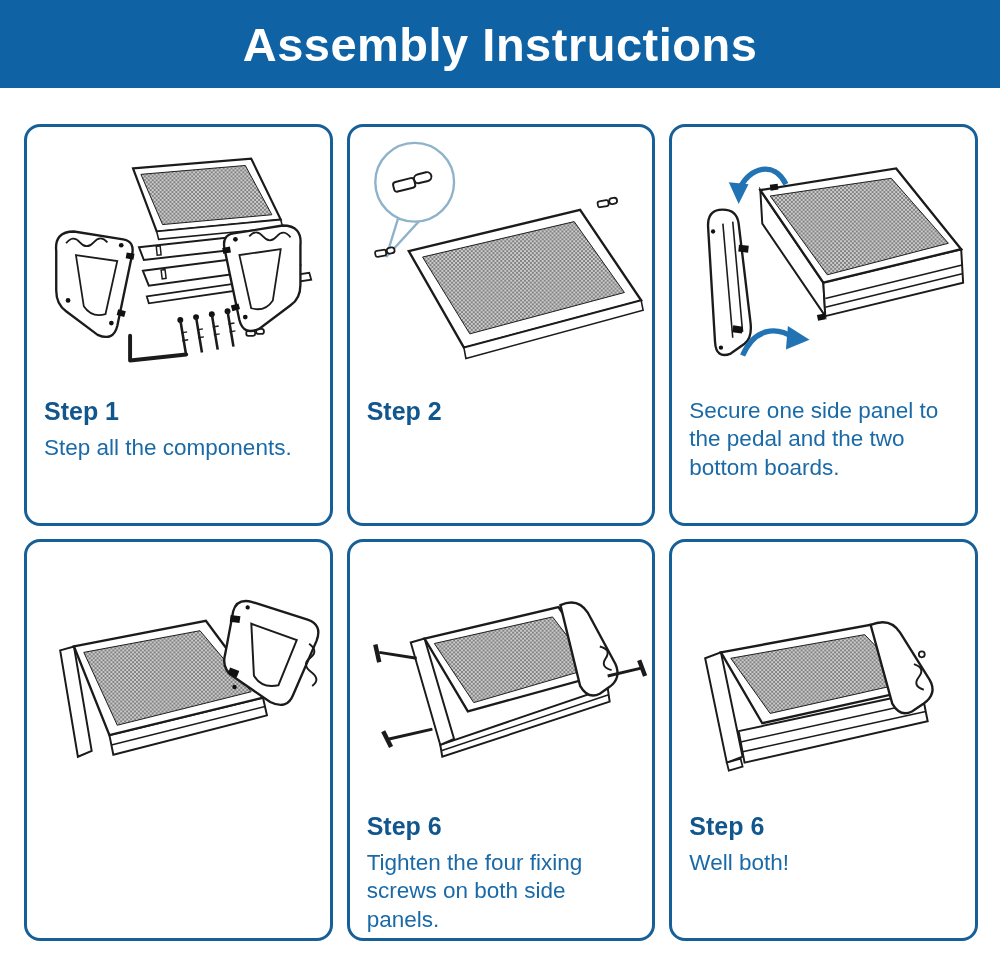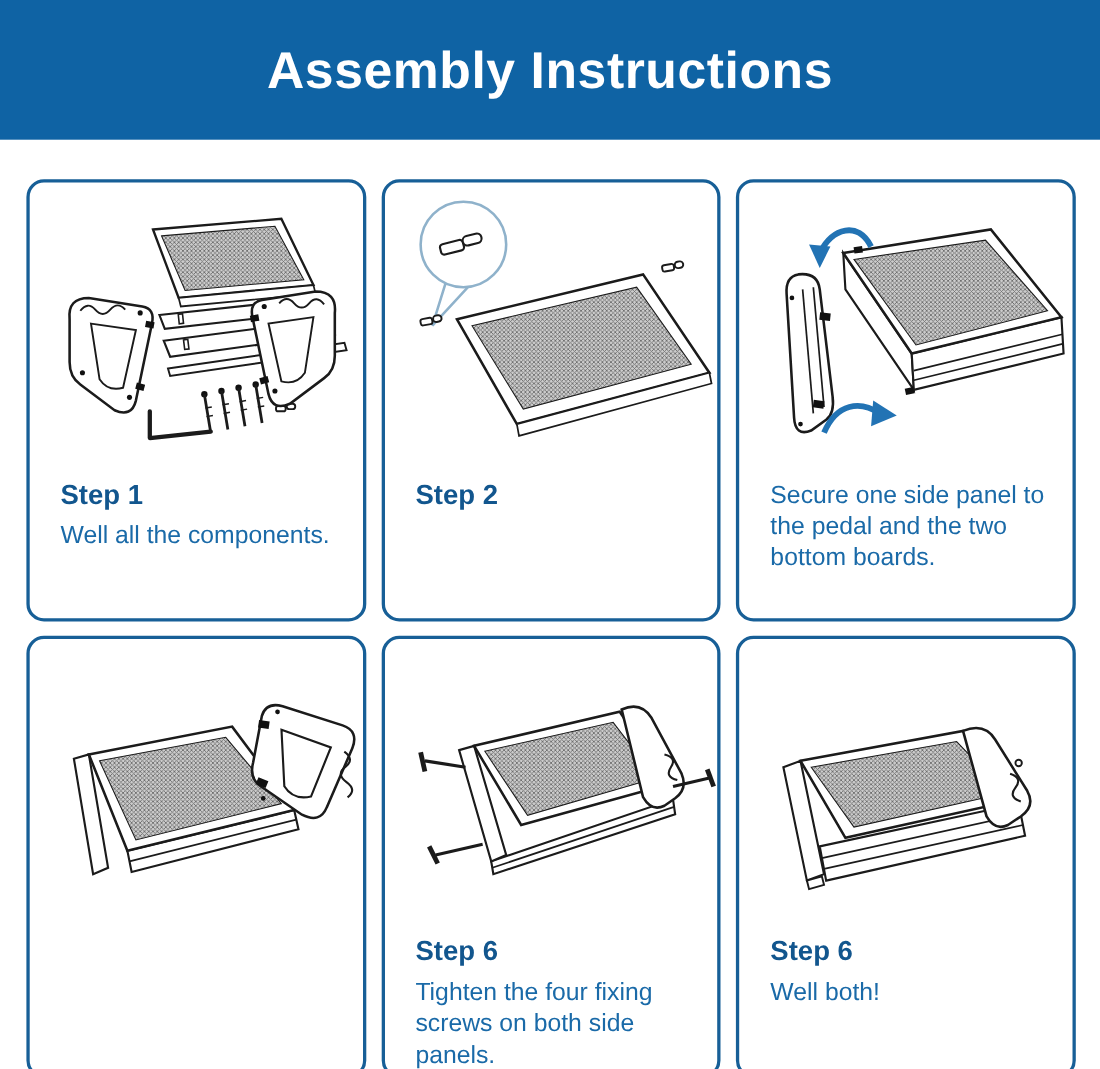--- a/index.html
+++ b/index.html
@@ -2,41 +2,40 @@
 <html><head>
 <meta charset="utf-8">
 <style>
   html,body{margin:0;padding:0;background:#ffffff;}
   body{
     width:1000px;height:972px;overflow:hidden;
     font-family:"Liberation Sans", sans-serif;
     position:relative;
   }
   .header{
-    height:127px;background:#0f63a4;
+    height:88px;background:#0f63a4;
     display:flex;align-items:center;justify-content:center;
   }
   .header h1{
     margin:0;color:#ffffff;font-size:47px;font-weight:bold;letter-spacing:.5px;
   }
   .grid{
     margin:36px 22px 0 24px;
     display:grid;
     grid-template-columns:repeat(3,1fr);
     grid-template-rows:402px 402px;
     column-gap:14px;row-gap:13px;
   }
   .panel{
     border:3px solid #175f97;
     border-radius:16px;
     background:#ffffff;
     box-sizing:border-box;
     display:flex;flex-direction:column;
     overflow:hidden;
-    padding-left:11px;
   }
   .illu{height:256px;margin-top:6px;flex:0 0 auto;}
   .illu svg{width:100%;height:100%;display:block;}
   .step-title{font-size:25px;font-weight:bold;color:#12568e;margin:8px 0 0 17px;}
   .step-desc{font-size:22.5px;color:#1a6aa8;line-height:1.26;margin:8px 16px 0 17px;}
   .ln{fill:#ffffff;stroke:#1b1b1b;}
   .lnf{fill:none;stroke:#1b1b1b;}
   .blk{fill:#111111;stroke:none;}
 </style>
 </head>
@@ -123,21 +122,21 @@
           <path class="lnf" stroke-width="1.8" d="M36,106 q7,-9 14,-1 q7,8 14,0 q7,-8 14,0"></path>
           <path class="ln" stroke-width="1.8" d="M46,118 L88,124 L76,178 Q62,182 54,170 Z"></path>
           <rect x="97" y="116" width="8" height="6" class="blk" transform="rotate(10 101 119)"></rect>
           <rect x="88" y="174" width="8" height="6" class="blk" transform="rotate(15 92 177)"></rect>
           <circle cx="92" cy="108" r="2.4" class="blk"></circle>
             <circle cx="82" cy="187" r="2.4" class="blk"></circle>
         </g>
       </svg>
     </div>
     <div class="step-title">Step 1</div>
-    <div class="step-desc">Well all the components.</div>
+    <div class="step-desc">Step all the components.</div>
   </div>
 
   <div class="panel">
     <div class="illu">
       <svg viewBox="0 0 300 260">
         <defs>
           <pattern id="h2" width="4" height="4" patternUnits="userSpaceOnUse">
             <rect width="4" height="4" fill="#cccccc"></rect>
             <path d="M0 4 L4 0 M0 0 L4 4" stroke="#6e6e6e" stroke-width="0.8"></path>
           </pattern>

